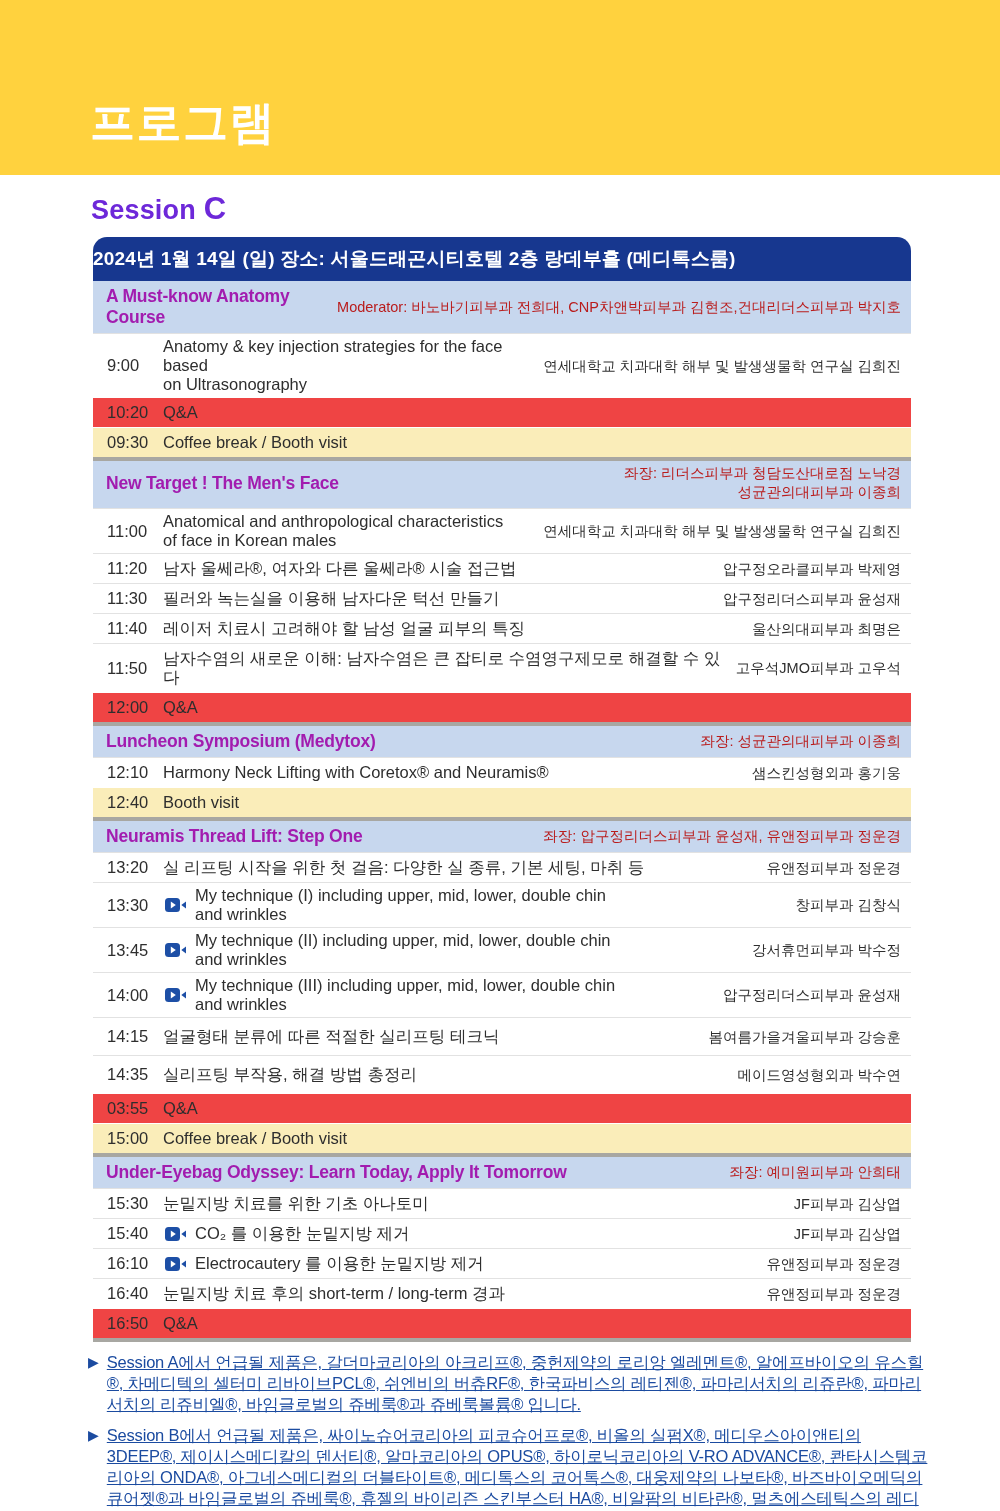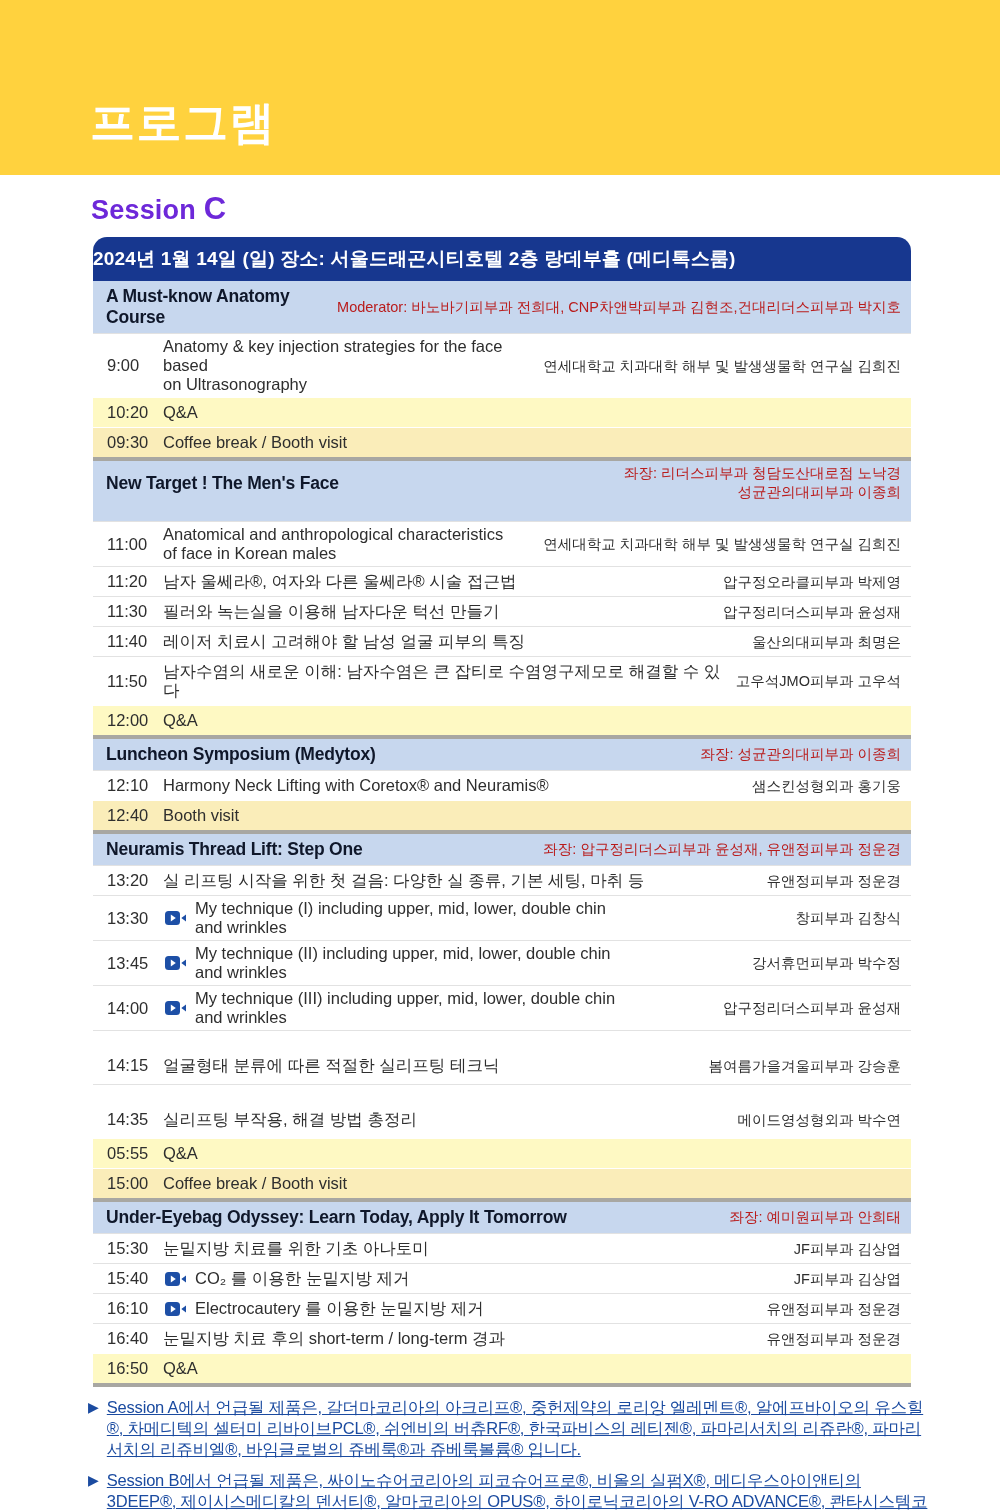--- a/index.html
+++ b/index.html
@@ -19,30 +19,30 @@
   }
   .session-title .letter{font-size:31px;font-weight:600;}
   .schedule{margin-left:93px;width:818px;}
   .date-header{
     height:44px;line-height:44px;background:#17378f;color:#ffffff;
     border-radius:14px 14px 0 0;text-align:left;
     font-size:19px;font-weight:700;letter-spacing:0.2px;
   }
   .row{display:flex;align-items:center;background:#ffffff;padding:5px 10px 5px 0;border-top:1px solid #e2e2e2;}
   .row.dbl{padding-top:3px;padding-bottom:3px;}
-  .row.tall{padding-top:25px;padding-bottom:9px;}
+  .row.tall{padding-top:9px;padding-bottom:9px;}
   .row .time{flex:0 0 auto;width:56px;padding-left:14px;font-size:16.5px;color:#2e2e2e;}
   .row .vicon{flex:0 0 auto;margin:0 9px 0 2px;display:flex;align-items:center;}
   .row .title{font-size:16.5px;color:#2e2e2e;line-height:19px;white-space:pre-line;}
   .row .speaker{margin-left:auto;padding-left:10px;text-align:right;font-size:14.5px;color:#2e2e2e;line-height:18px;flex:0 0 auto;}
-  .row.qa{background:#fef9c3;border-top:1px solid #ffffff;}
+  .row.qa{background:#ef4444;border-top:1px solid #ffffff;}
   .row.break{background:#faedb9;border-top:1px solid #ffffff;}
   .row.section{background:#c7d7ee;border-top:none;padding-left:13px;}
-  .row.section.dbl{padding-top:3px;padding-bottom:19px;}
-  .section .stitle{font-size:17.5px;font-weight:700;color:#0f172a;letter-spacing:-0.2px;}
+  .row.section.dbl{padding-top:3px;padding-bottom:6px;}
+  .section .stitle{font-size:17.5px;font-weight:700;color:#a21caf;letter-spacing:-0.2px;}
   .section .chair{margin-left:auto;padding-left:10px;text-align:right;font-size:14.5px;color:#b91c1c;line-height:19px;white-space:pre-line;flex:0 0 auto;}
   .divider,.endbar{height:4px;background:#a8a7a2;}
   .notes{margin:10px 0 0 88px;width:840px;}
   .note{display:flex;margin-bottom:10px;color:#1b4ba0;}
   .note .arrow{flex:0 0 auto;font-size:14px;margin:2px 8px 0 0;color:#1b4ba0;}
   .note .ntext{font-size:16.5px;line-height:21px;font-weight:500;letter-spacing:-0.2px;text-decoration:underline;}
 </style>
 </head>
 <body>
 
@@ -177,21 +177,21 @@
           <div class="time">14:15</div>
           <div class="title">얼굴형태 분류에 따른 적절한 실리프팅 테크닉</div>
           <div class="speaker">봄여름가을겨울피부과 강승훈</div>
         </div>
         <div class="row talk tall">
           <div class="time">14:35</div>
           <div class="title">실리프팅 부작용, 해결 방법 총정리</div>
           <div class="speaker">메이드영성형외과 박수연</div>
         </div>
         <div class="row qa">
-          <div class="time">05:55</div>
+          <div class="time">03:55</div>
           <div class="title">Q&amp;A</div>
         </div>
         <div class="row break">
           <div class="time">15:00</div>
           <div class="title">Coffee break / Booth visit</div>
         </div>
         <div class="divider"></div>
         <div class="row section">
           <div class="stitle">Under-Eyebag Odyssey: Learn Today, Apply It Tomorrow</div>
           <div class="chair">좌장: 예미원피부과 안희태</div>

